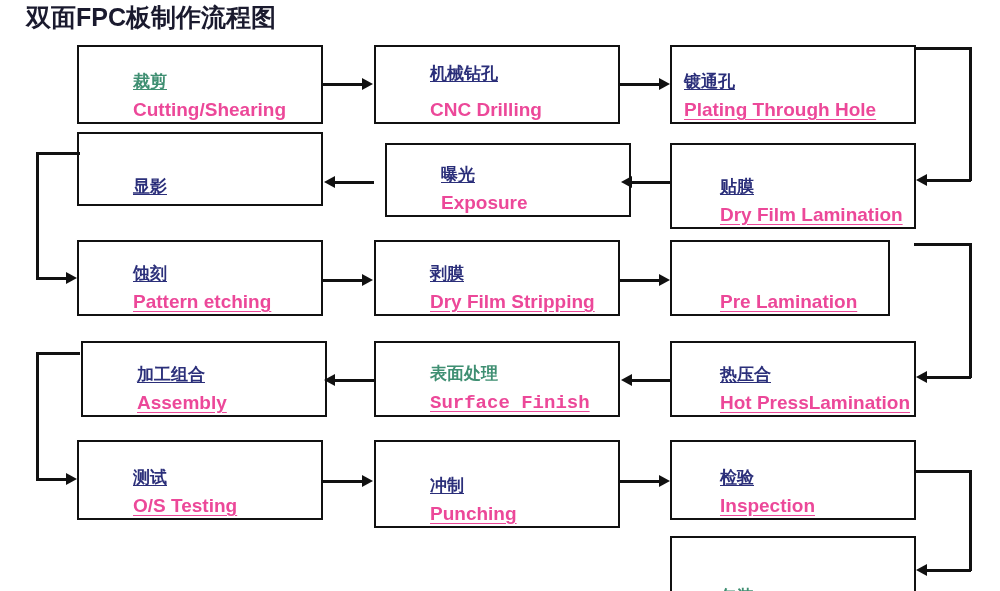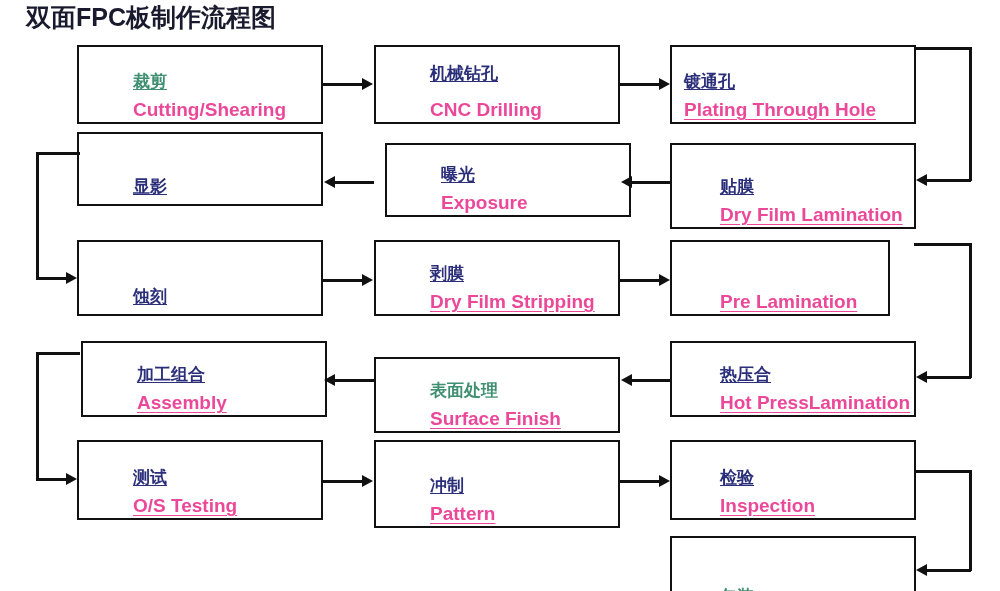--- a/index.html
+++ b/index.html
@@ -126,55 +126,56 @@
     <div class="en nounderline">Exposure</div>
   </div>
 
   <div class="node narrow-pad" style="left:670px; top:143px; width:246px; height:86px;">
     <div class="cn">贴膜</div>
     <div class="en">Dry Film Lamination</div>
   </div>
 
   <div class="node" style="left:77px;  top:240px; width:246px; height:76px;">
     <div class="cn">蚀刻</div>
+    <div class="en">Pattern etching</div>
   </div>
 
   <div class="node" style="left:374px; top:240px; width:246px; height:76px;">
     <div class="cn">剥膜</div>
     <div class="en">Dry Film Stripping</div>
   </div>
 
   <div class="node narrow-pad" style="left:670px; top:240px; width:220px; height:76px;gap:44px;">
     <div class="cn green nounderline">假贴</div>
     <div class="en"> Pre Lamination</div>
   </div>
 
   <div class="node" style="left:81px;  top:341px; width:246px; height:76px;">
     <div class="cn">加工组合</div>
     <div class="en">Assembly</div>
   </div>
 
-  <div class="node" style="left:374px; top:357px; width:246px; height:76px;">
+  <div class="node" style="left:374px; top:341px; width:246px; height:76px;font-family:Liberation Mono, monospace;">
     <div class="cn green nounderline">表面处理</div>
     <div class="en">Surface  Finish</div>
   </div>
 
   <div class="node narrow-pad" style="left:670px; top:341px; width:246px; height:76px;">
     <div class="cn">热压合</div>
     <div class="en">Hot PressLamination</div>
   </div>
 
   <div class="node" style="left:77px;  top:440px; width:246px; height:80px;">
     <div class="cn">测试</div>
     <div class="en">O/S Testing</div>
   </div>
 
   <div class="node" style="left:374px; top:440px; width:246px; height:88px;">
     <div class="cn">冲制</div>
-    <div class="en">Pattern</div>
+    <div class="en">Punching</div>
   </div>
 
   <div class="node narrow-pad" style="left:670px; top:440px; width:246px; height:80px;">
     <div class="cn">检验</div>
     <div class="en">Inspection</div>
   </div>
 
   <div class="node narrow-pad" style="left:670px; top:536px; width:246px; height:80px;">
     <div class="cn green nounderline">包装</div>
   </div>

